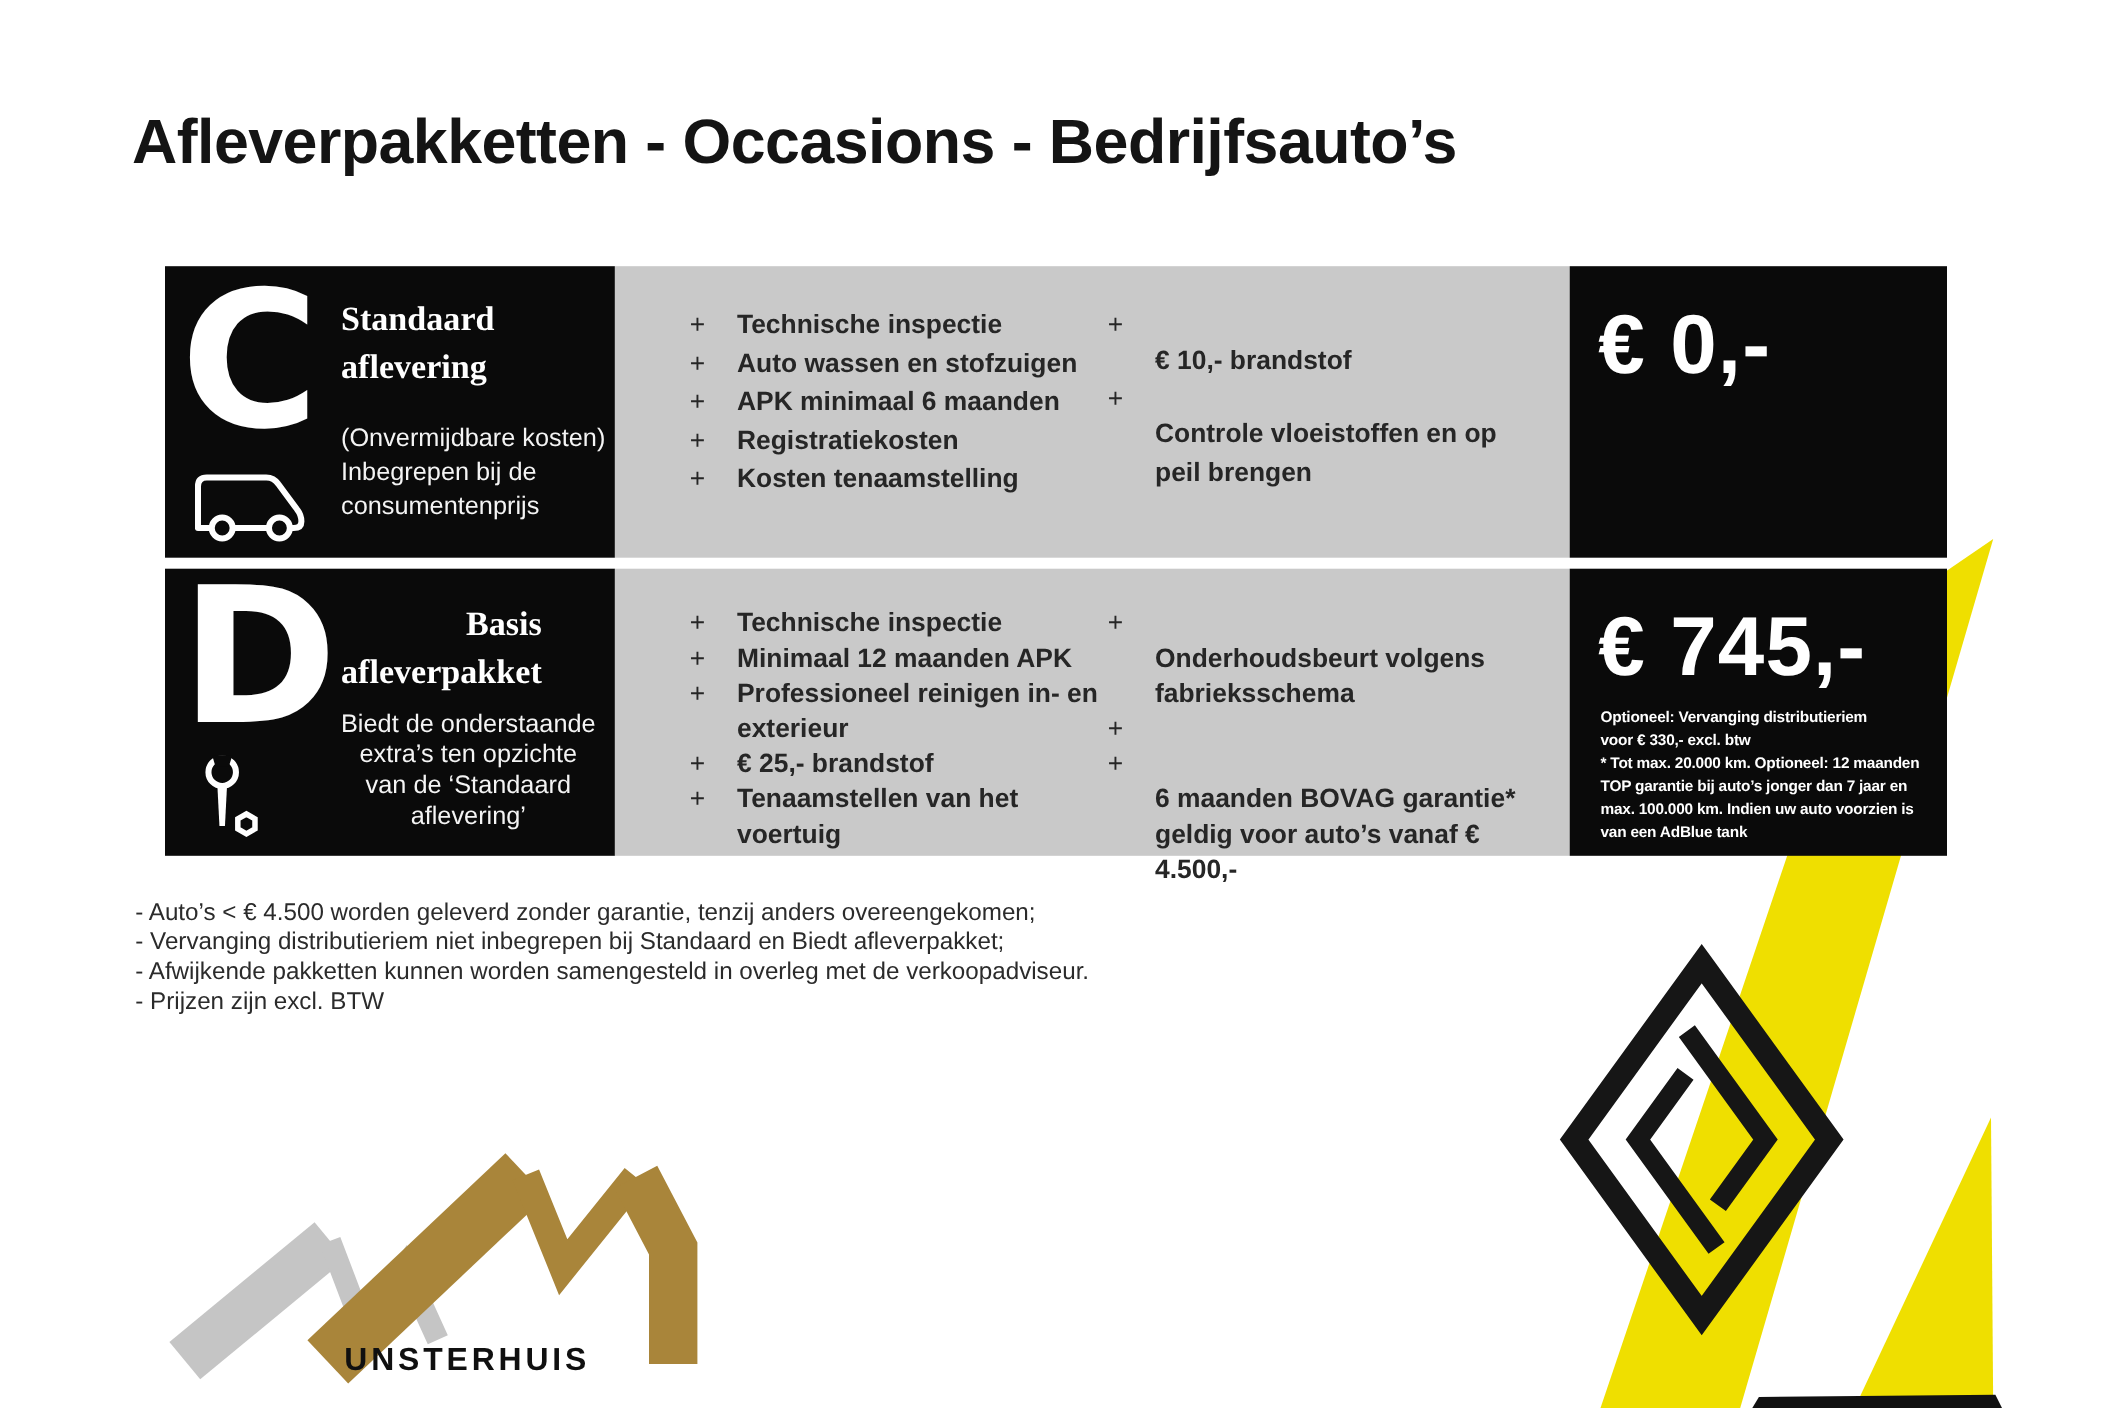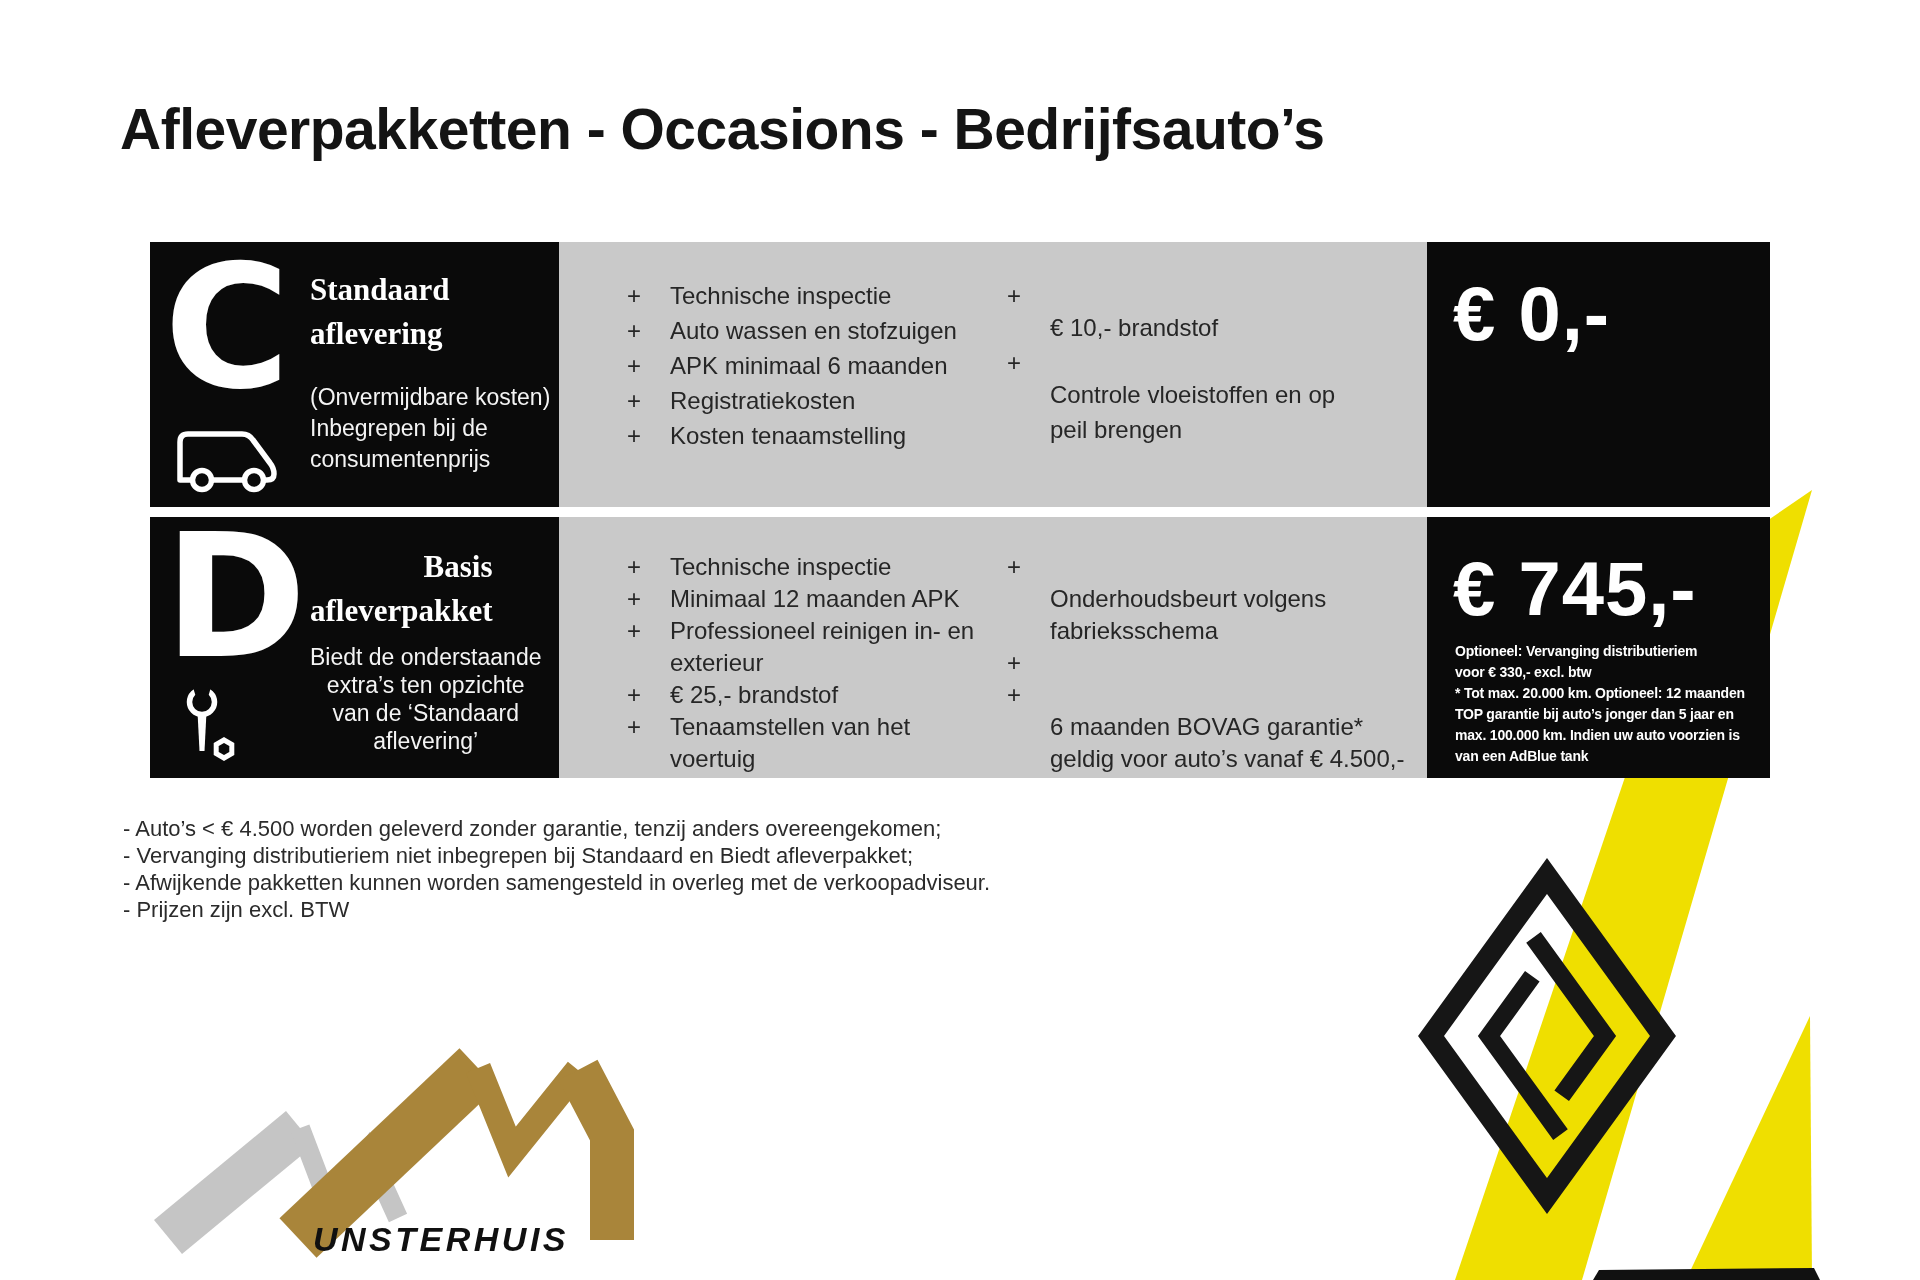--- a/index.html
+++ b/index.html
@@ -26,31 +26,31 @@
   .row2 .pkg-desc{top:126px;line-height:28px;text-align:center;}
   .icon-slot{position:absolute;}
   .van-slot{left:20px;top:178px;}
   .wrench-slot{left:32px;top:170px;}
   .col{position:absolute;top:36px;}
   .row2 .col{top:34px;}
   .col1{left:68px;}
   .col2{left:448px;}
   .item{display:flex;align-items:flex-start;}
   .plus{width:43px;flex:none;font-size:24px;color:#262626;}
-  .itxt{font-size:24px;color:#262626;white-space:pre-line;width:345px;}
+  .itxt{font-size:24px;color:#262626;white-space:pre-line;width:345px;font-weight:bold;}
   .col2 .itxt{width:368px;margin-top:32px;}
   .row1 .item{line-height:35px;}
   .row2 .item{line-height:32px;}
   .price{position:absolute;left:26px;top:28px;color:#ffffff;font-size:76px;font-weight:bold;
          letter-spacing:1px;}
   .price-note{position:absolute;left:28px;top:124px;width:312px;color:#ffffff;font-size:14px;
               font-weight:bold;line-height:21px;letter-spacing:-0.2px;white-space:pre-line;}
   .notes{position:absolute;left:123px;top:815px;font-size:22px;line-height:27px;color:#2b2b2b;}
-  .dealer-word{position:absolute;left:313px;top:1220px;font-size:34px;font-weight:bold;
-               font-style:italic;letter-spacing:3.5px;color:#101010;}
+  .dealer-word{position:absolute;left:313px;top:1220px;font-size:29px;font-weight:bold;
+               letter-spacing:3.5px;color:#101010;}
   .abs-svg{position:absolute;pointer-events:none;}
 </style>
 </head>
 <body>
 
 <div class="canvas">
 
   <svg class="abs-svg" style="left:0;top:0" width="1920" height="1280" viewBox="0 0 1920 1280">
     <polygon points="1695,570 1812,490 1582,1280 1455,1280" fill="#efdf00"></polygon>
     <polygon points="1810,1016 1686,1280 1812,1280" fill="#efdf00"></polygon>
@@ -195,21 +195,21 @@
             <span class="itxt">6 maanden BOVAG garantie*
 geldig voor auto’s vanaf € 4.500,-</span>
           </div>
       </div>
     </div>
     <div class="panel panel-right">
       <div class="price">€ 745,-</div>
       <div class="price-note">Optioneel: Vervanging distributieriem
 voor € 330,- excl. btw
 * Tot max. 20.000 km. Optioneel: 12 maanden
-TOP garantie bij auto’s jonger dan 5 jaar en
+TOP garantie bij auto’s jonger dan 7 jaar en
 max. 100.000 km. Indien uw auto voorzien is
 van een AdBlue tank</div>
     </div>
   </div>
 
   <div class="notes">
     <div>- Auto’s &lt; € 4.500 worden geleverd zonder garantie, tenzij anders overeengekomen;</div>
     <div>- Vervanging distributieriem niet inbegrepen bij Standaard en Biedt afleverpakket;</div>
     <div>- Afwijkende pakketten kunnen worden samengesteld in overleg met de verkoopadviseur.</div>
     <div>- Prijzen zijn excl. BTW</div>

